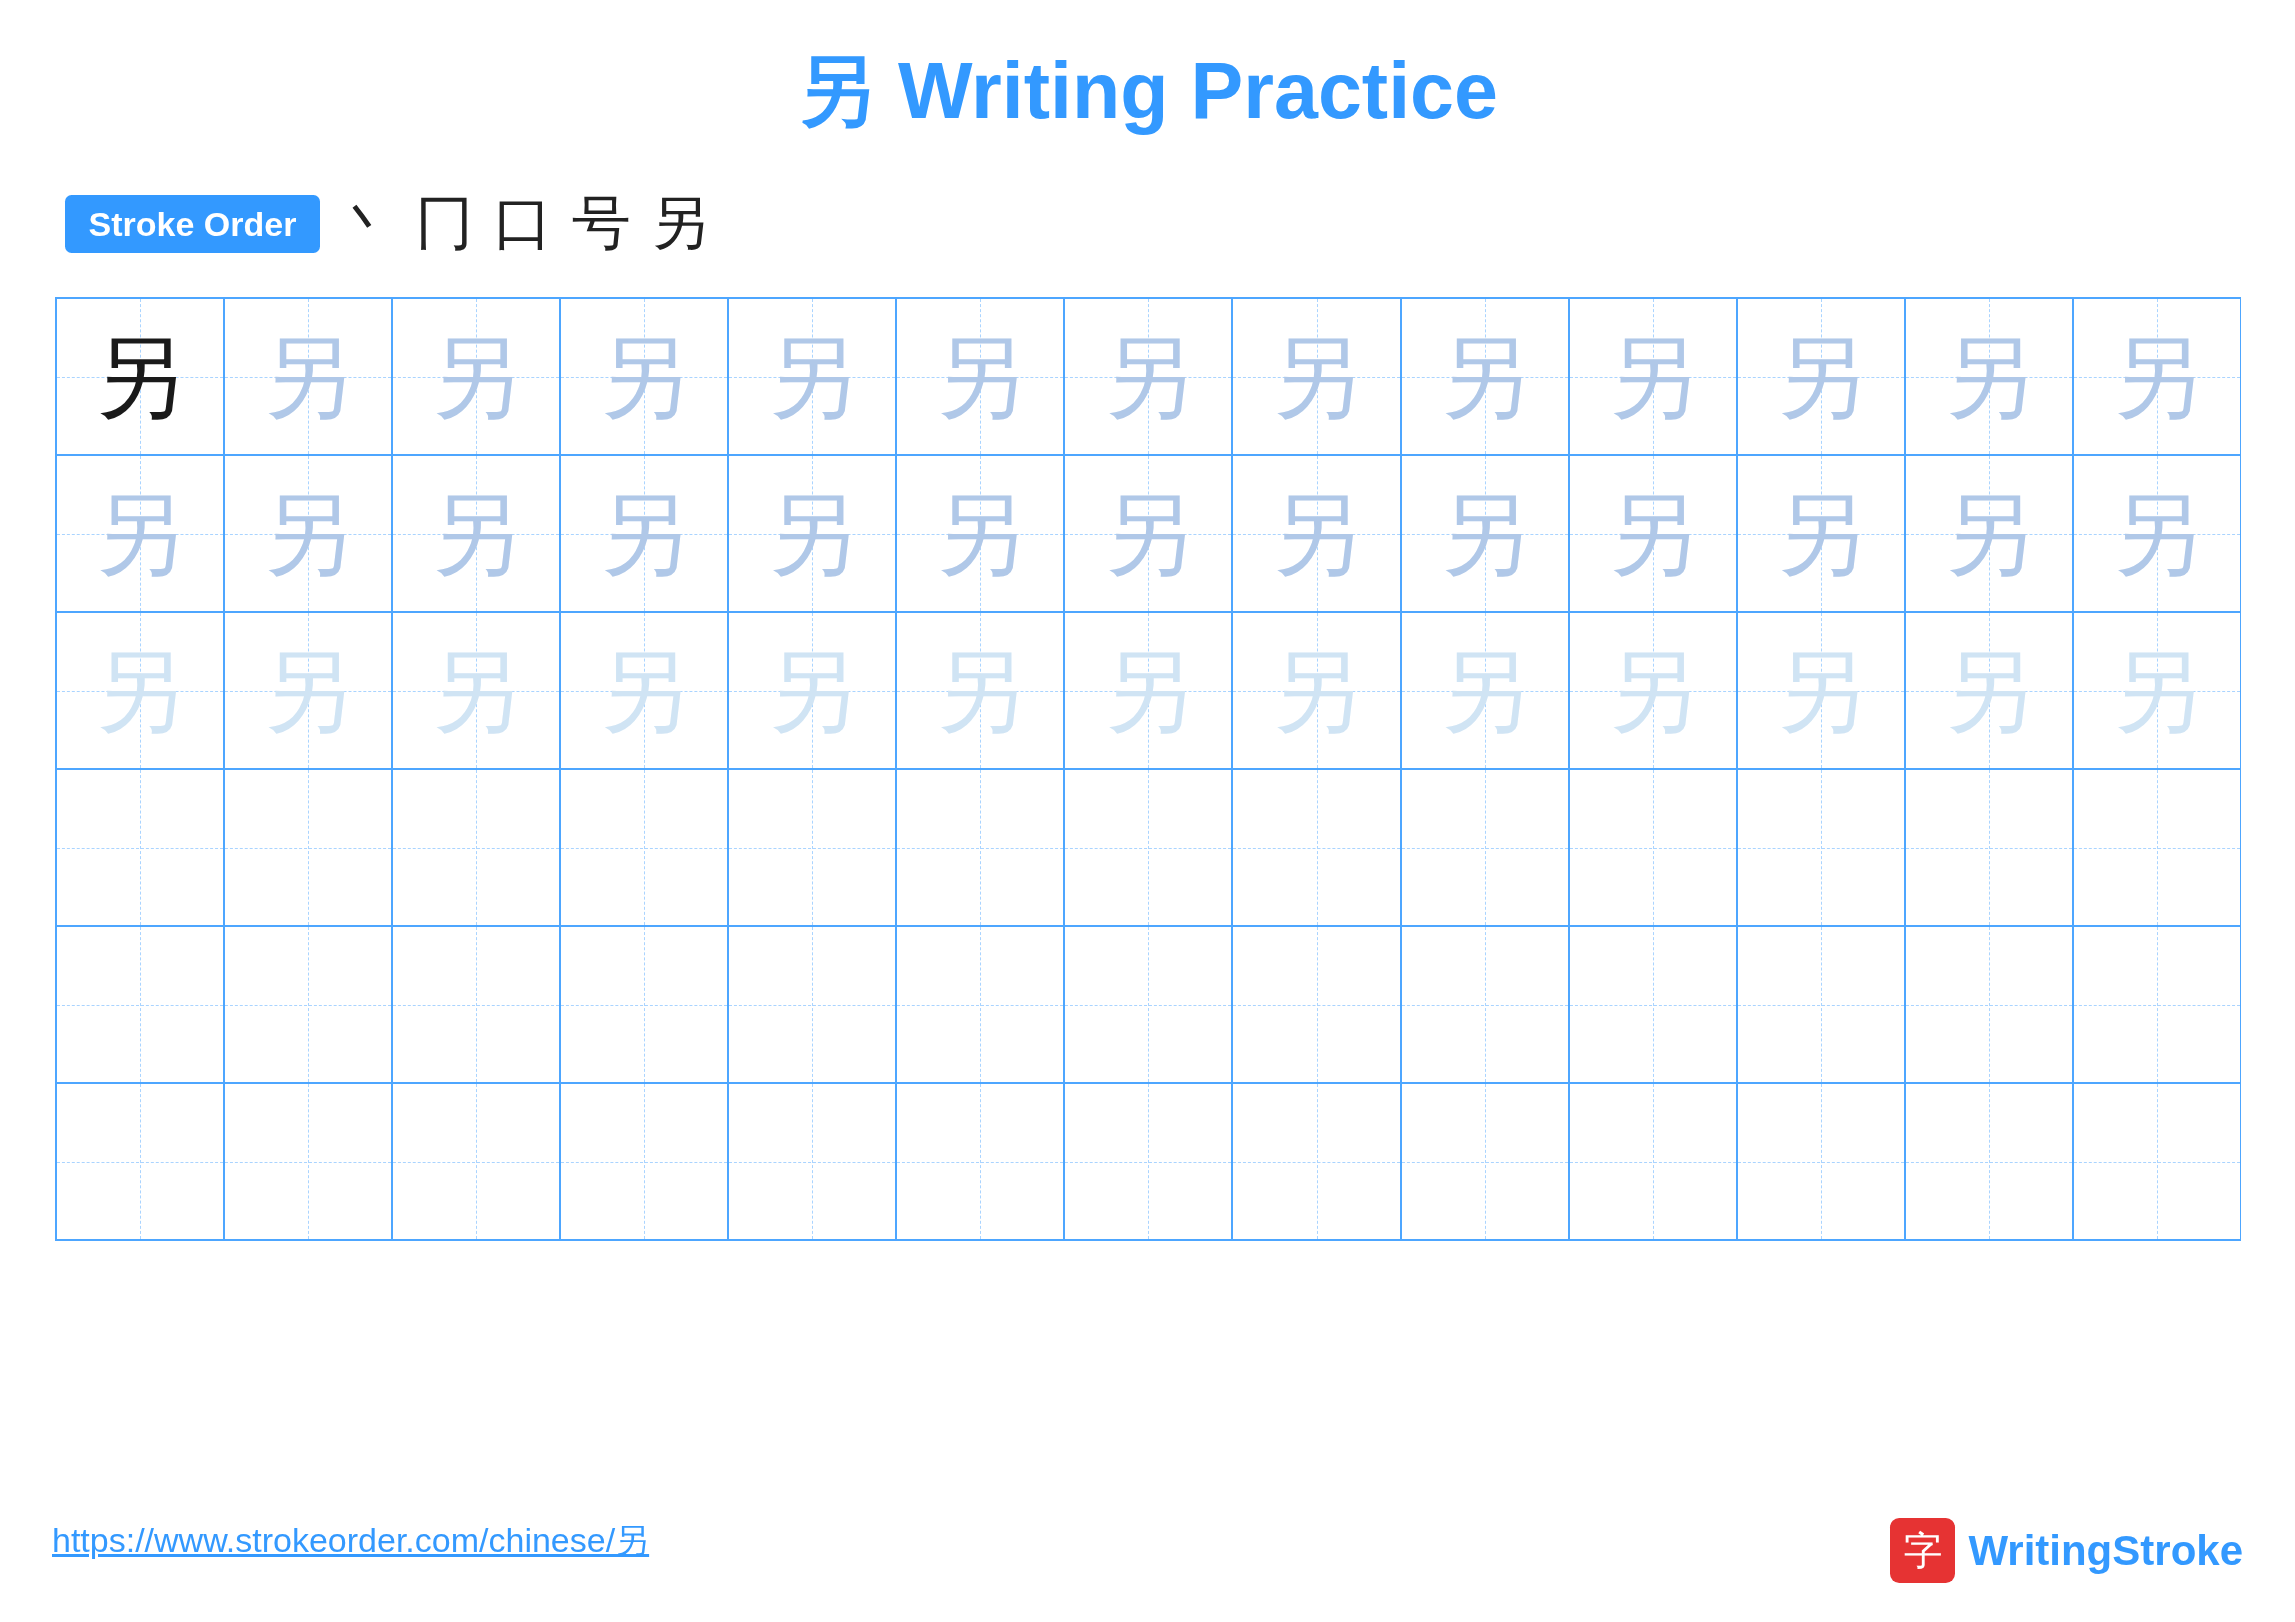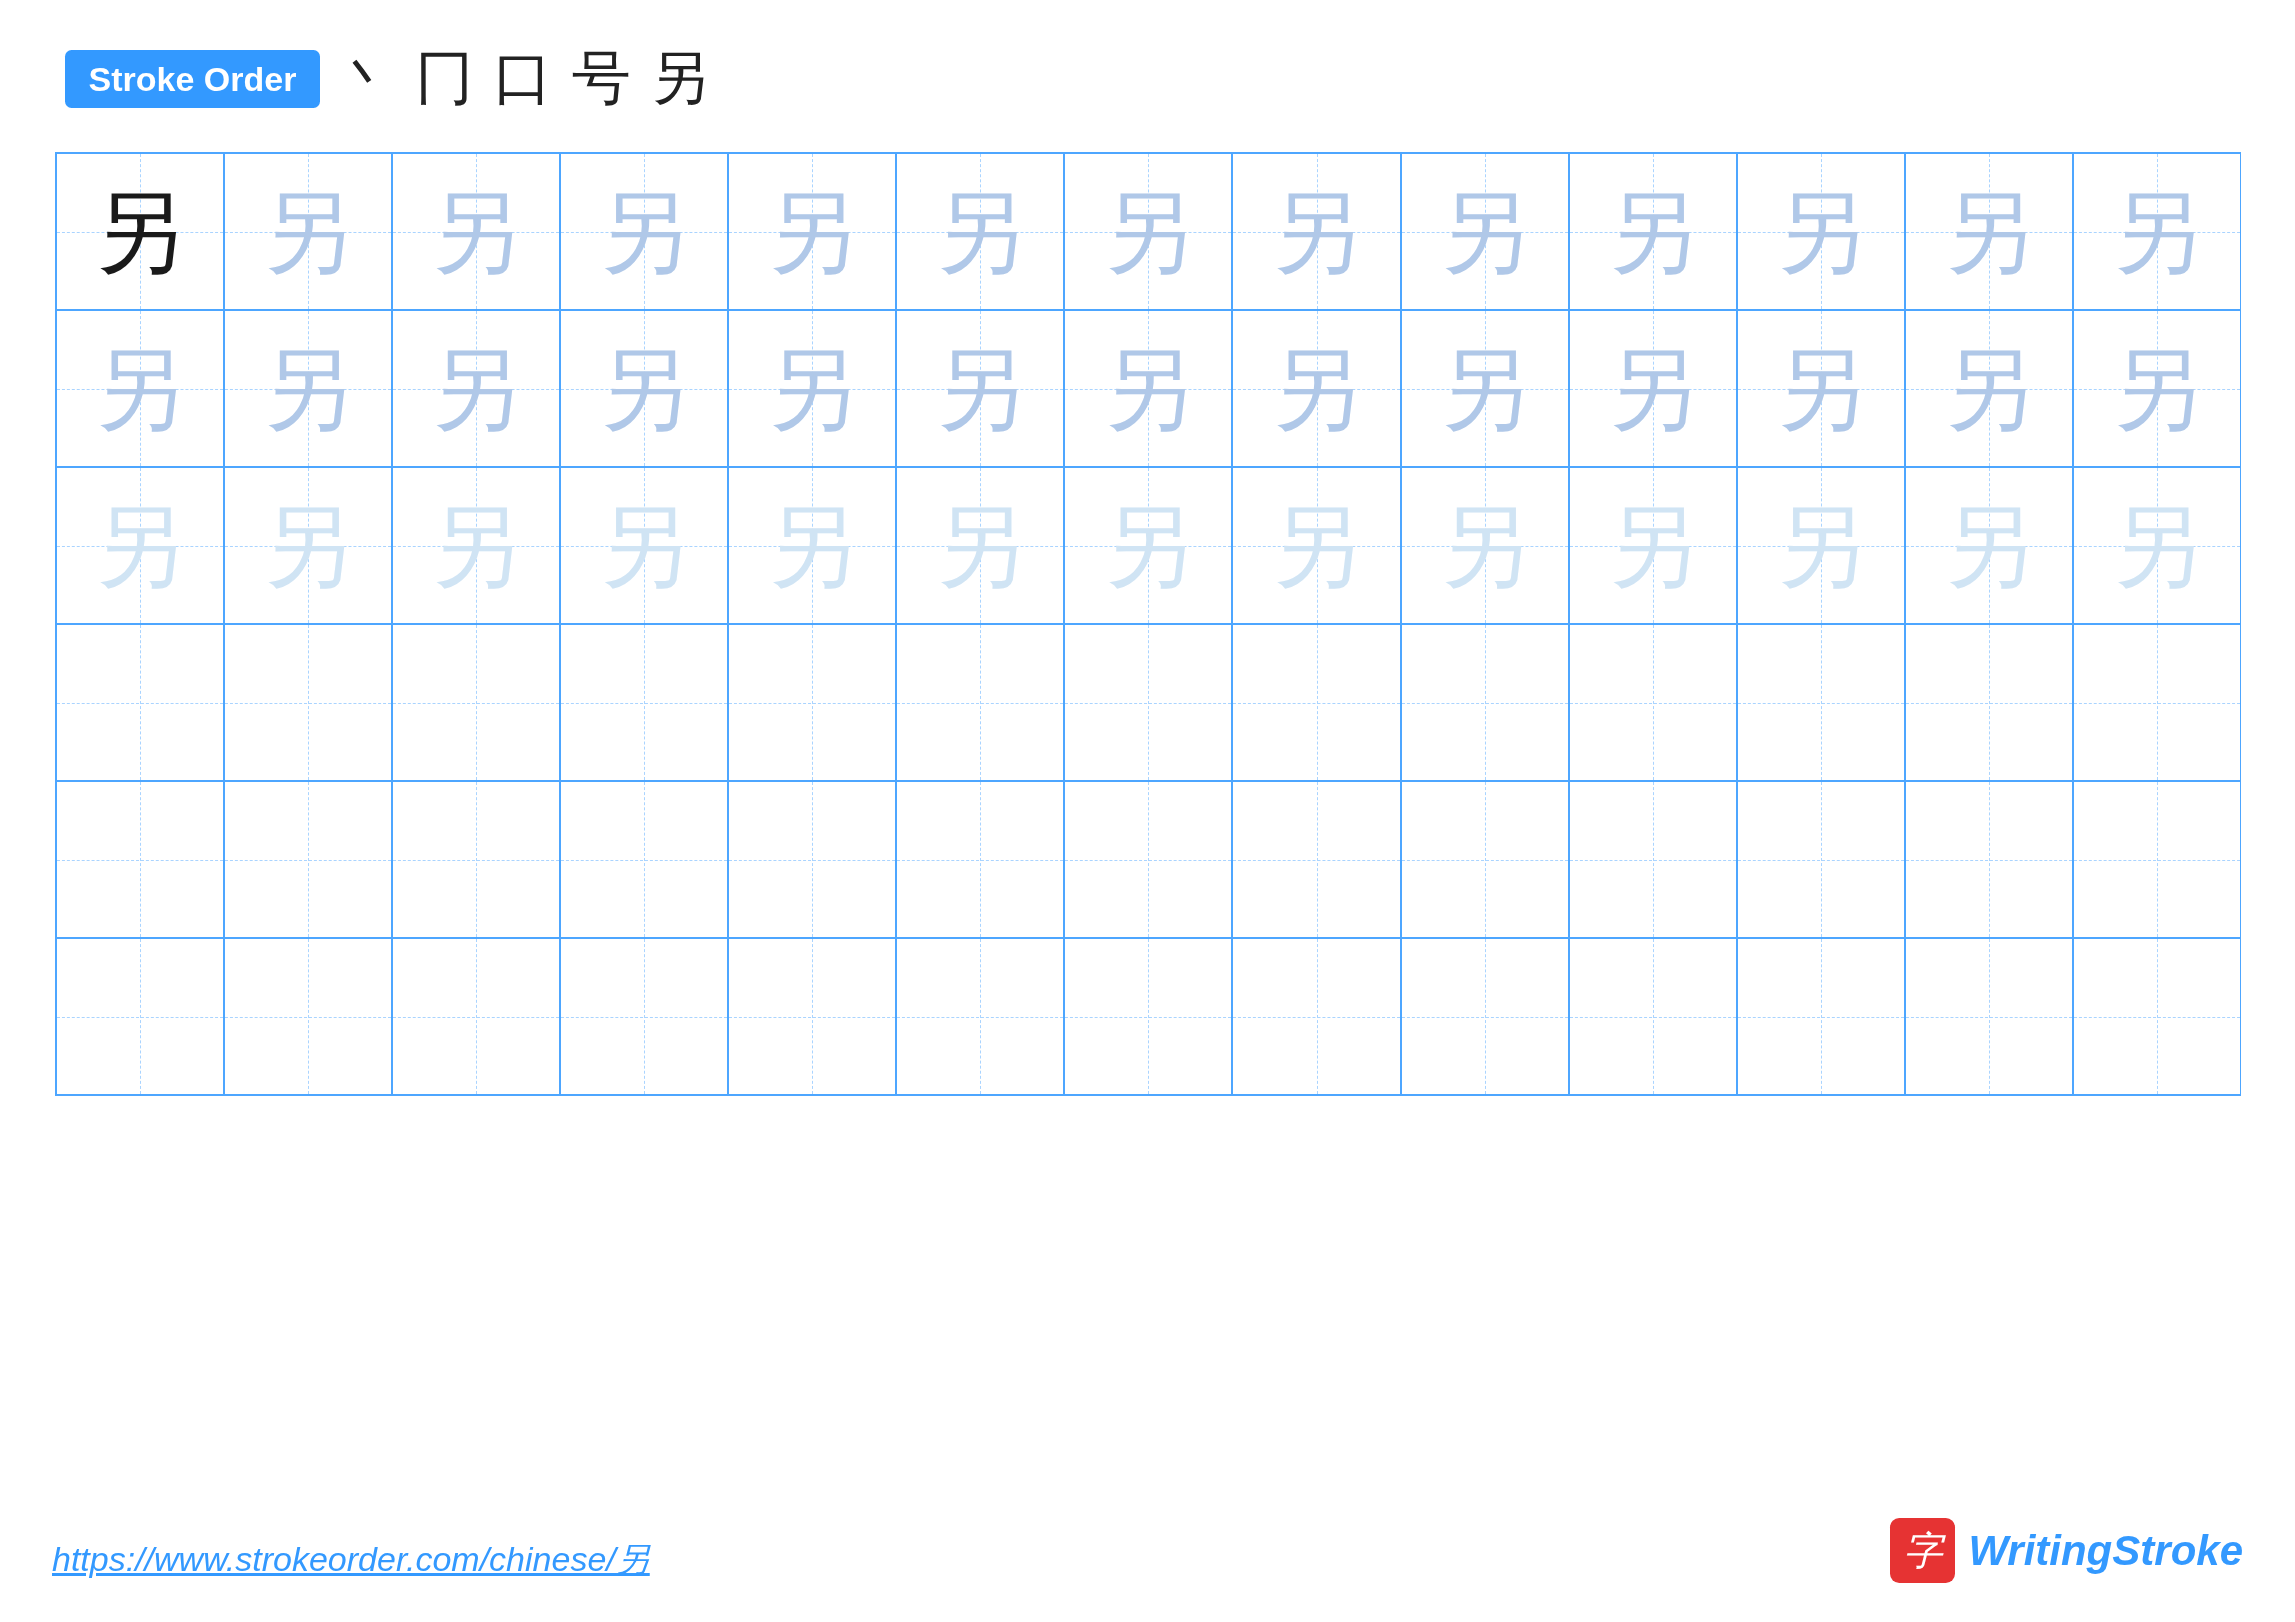--- a/index.html
+++ b/index.html
@@ -124,23 +124,22 @@
       color: #d0e4f4;
     }
 
     
     .footer {
       position: absolute;
       bottom: 39px;
       left: 52px;
       right: 52px;
       display: flex;
-      align-items: flex-end;
+      align-items: flex-start;
       justify-content: space-between;
-      font-style: italic;
     }
 
     .footer-url {
       font-size: 34px;
       color: #3399ff;
     }
 
     .footer-logo {
       display: flex;
       align-items: center;
@@ -167,20 +166,21 @@
 
     .footer-logo-text span {
       color: #3399ff;
     }
   </style>
 </head>
 <body>
 
 <div class="page">
 
+  <h1 class="title">另 Writing Practice</h1>
 
   <div class="stroke-order-section">
     <div class="stroke-order-badge">Stroke Order</div>
     <div class="stroke-sequence">
       <span class="stroke-seq-char">丶</span>
       <span class="stroke-seq-char">冂</span>
       <span class="stroke-seq-char">口</span>
       <span class="stroke-seq-char">号</span>
       <span class="stroke-seq-char">另</span>
     </div>

